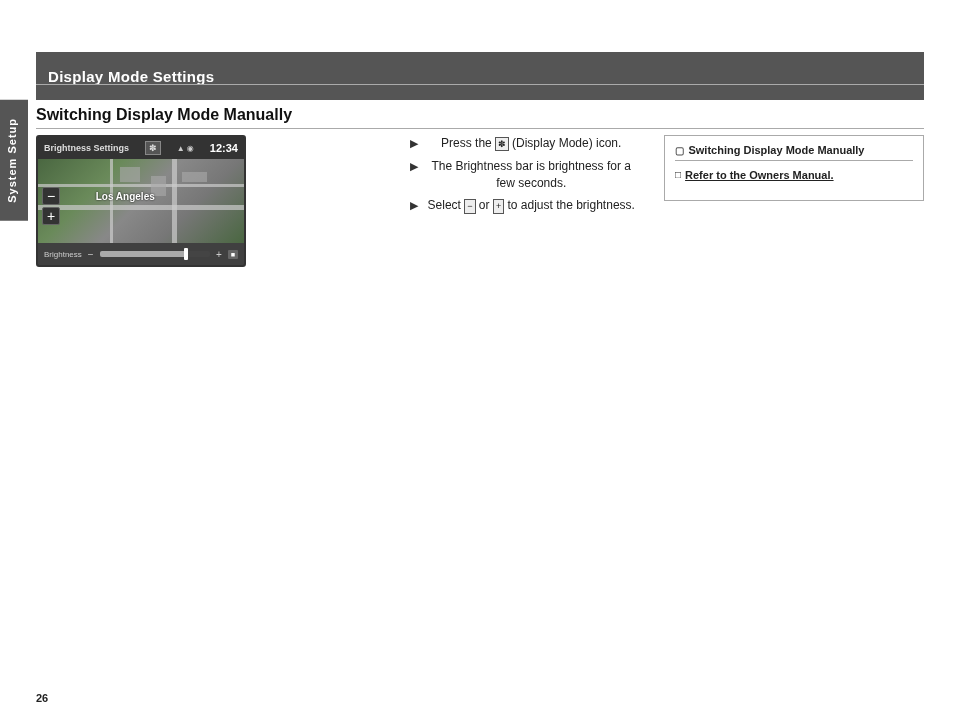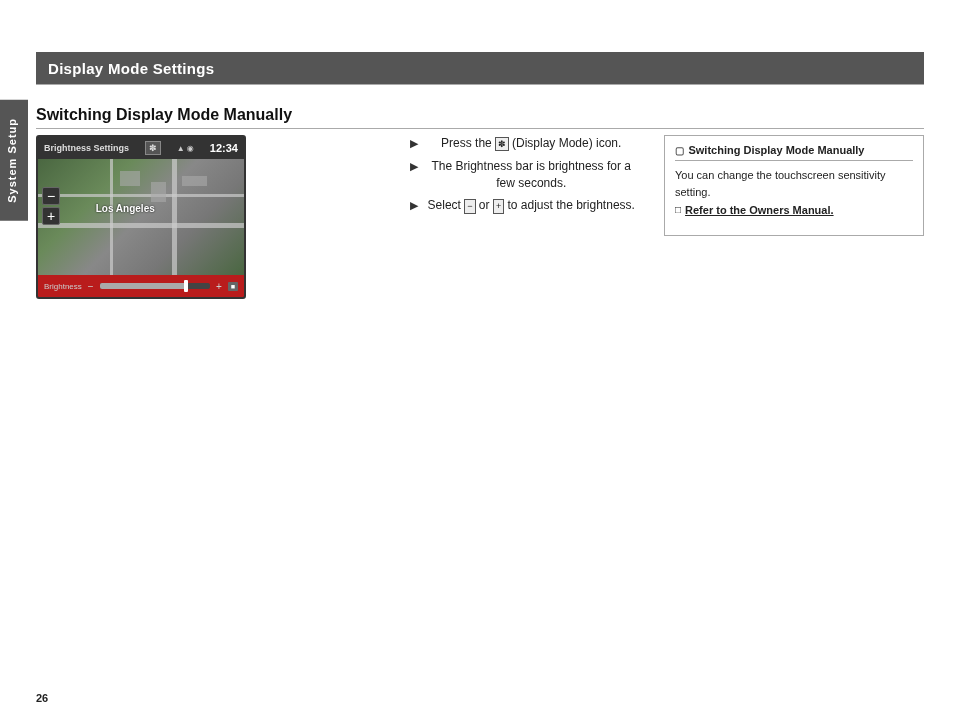--- a/index.html
+++ b/index.html
@@ -41,21 +41,21 @@
       padding: 18px 6px;
       letter-spacing: 1px;
     }
 
     
     .header-bar {
       position: absolute;
       top: 52px;
       left: 36px;
       right: 36px;
-      height: 32px;
+      height: 48px;
       background: #555;
       display: flex;
       align-items: center;
       padding-left: 12px;
     }
     .header-bar-title {
       color: #fff;
       font-size: 15px;
       font-weight: bold;
       letter-spacing: 0.3px;
@@ -106,21 +106,21 @@
 
     
     .left-col {
       width: 350px;
       flex-shrink: 0;
     }
 
     
     .screen-mockup {
       width: 210px;
-      height: 164px;
+      height: 132px;
       background: #1a1a1a;
       border: 2px solid #333;
       border-radius: 3px;
       position: relative;
       overflow: hidden;
       margin-bottom: 4px;
     }
 
     .screen-top-bar {
       position: absolute;
@@ -221,21 +221,21 @@
       line-height: 1;
     }
 
     
     .screen-bottom-bar {
       position: absolute;
       bottom: 0;
       left: 0;
       right: 0;
       height: 22px;
-      background: #b91c1c;
+      background: #404040;
       display: flex;
       align-items: center;
       padding: 0 6px;
       gap: 6px;
     }
     .brightness-label {
       color: #ccc;
       font-size: 8px;
       flex-shrink: 0;
     }
@@ -466,21 +466,20 @@
 
     <div class="right-col">
       <div class="note-box">
 
         <div class="note-header">
           <span class="note-header-icon">▢</span>
           <span>Switching Display Mode Manually</span>
         </div>
 
 
-        <p class="refer-text">You can change the touchscreen sensitivity setting.</p>
 
         <div class="refer-line">
           <span class="book-icon">□</span>
           <span class="note-text note-bold underline">Refer to the Owners Manual.</span>
         </div>
 
       </div>
     </div>
 
   </div>

